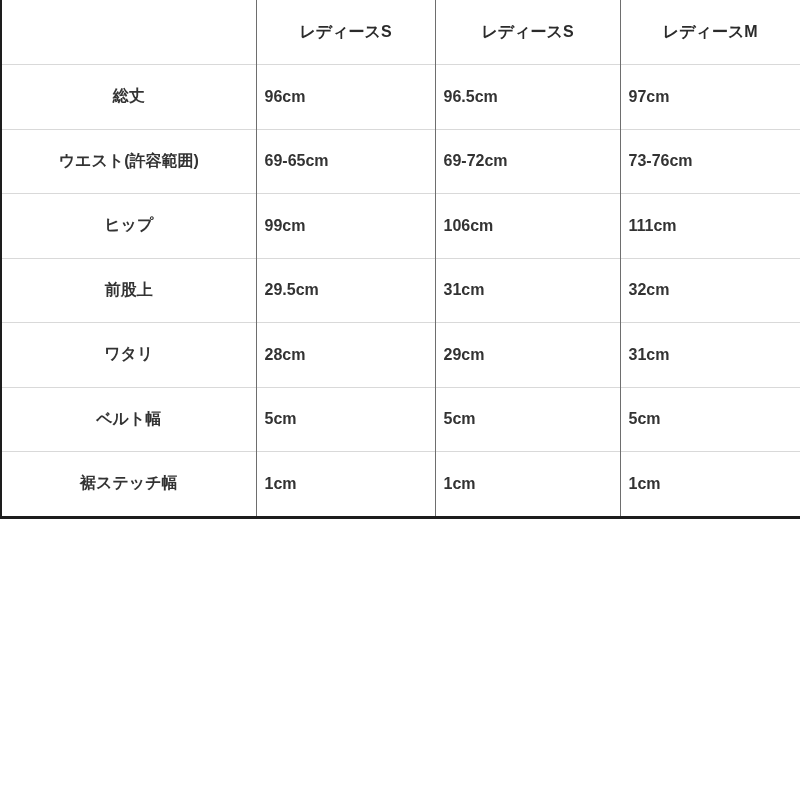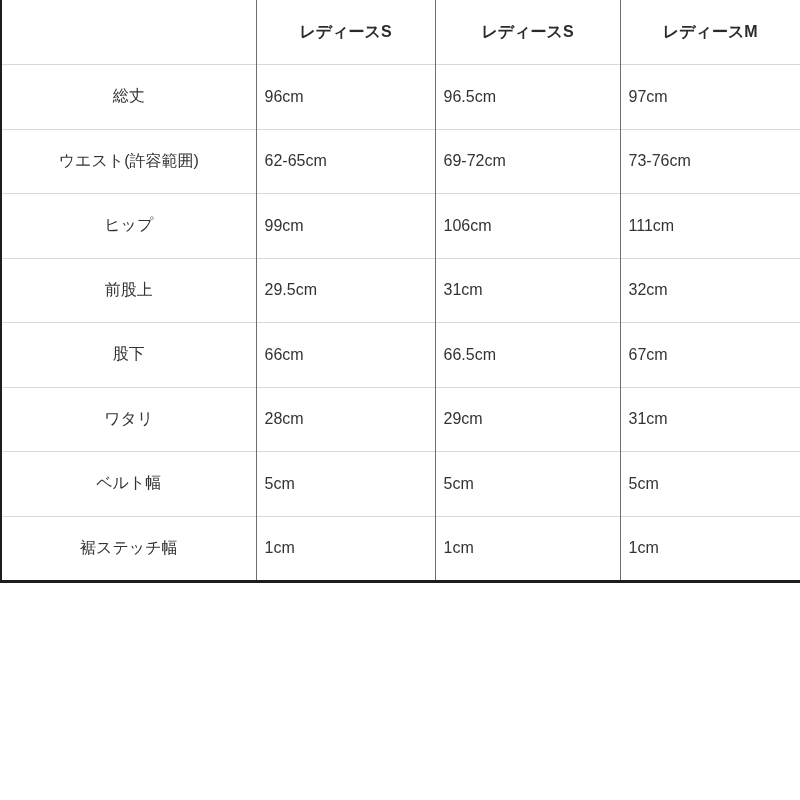--- a/index.html
+++ b/index.html
@@ -37,24 +37,24 @@
     border-top: 1.5px solid #d9d9d9;
   }
   table.size-chart thead th {
     height: 48px;
     font-weight: bold;
     color: #2b2b2b;
   }
   table.size-chart tbody th,
   table.size-chart tbody td {
     height: 47.5px;
-    font-weight: normal;
+    font-weight: bold;
   }
   table.size-chart tbody th {
-    font-weight: normal;
+    font-weight: bold;
     margin-left: 44px;
   }
 </style>
 </head>
 <body>
 
 <table class="size-chart">
   <colgroup>
     <col style="width:255px">
     <col style="width:179px">
@@ -73,41 +73,35 @@
   <tbody>
 
   <tr>
         <th scope="row">総丈</th>
         <td>96cm</td>
         <td>96.5cm</td>
         <td>97cm</td>
       </tr>
       <tr>
         <th scope="row">ウエスト(許容範囲)</th>
-        <td>62-65cm</td>
+        <td>69-65cm</td>
         <td>69-72cm</td>
         <td>73-76cm</td>
       </tr>
       <tr>
         <th scope="row">ヒップ</th>
         <td>99cm</td>
         <td>106cm</td>
         <td>111cm</td>
       </tr>
       <tr>
         <th scope="row">前股上</th>
         <td>29.5cm</td>
         <td>31cm</td>
         <td>32cm</td>
-      </tr>
-      <tr>
-        <th scope="row">股下</th>
-        <td>66cm</td>
-        <td>66.5cm</td>
-        <td>67cm</td>
       </tr>
       <tr>
         <th scope="row">ワタリ</th>
         <td>28cm</td>
         <td>29cm</td>
         <td>31cm</td>
       </tr>
       <tr>
         <th scope="row">ベルト幅</th>
         <td>5cm</td>

